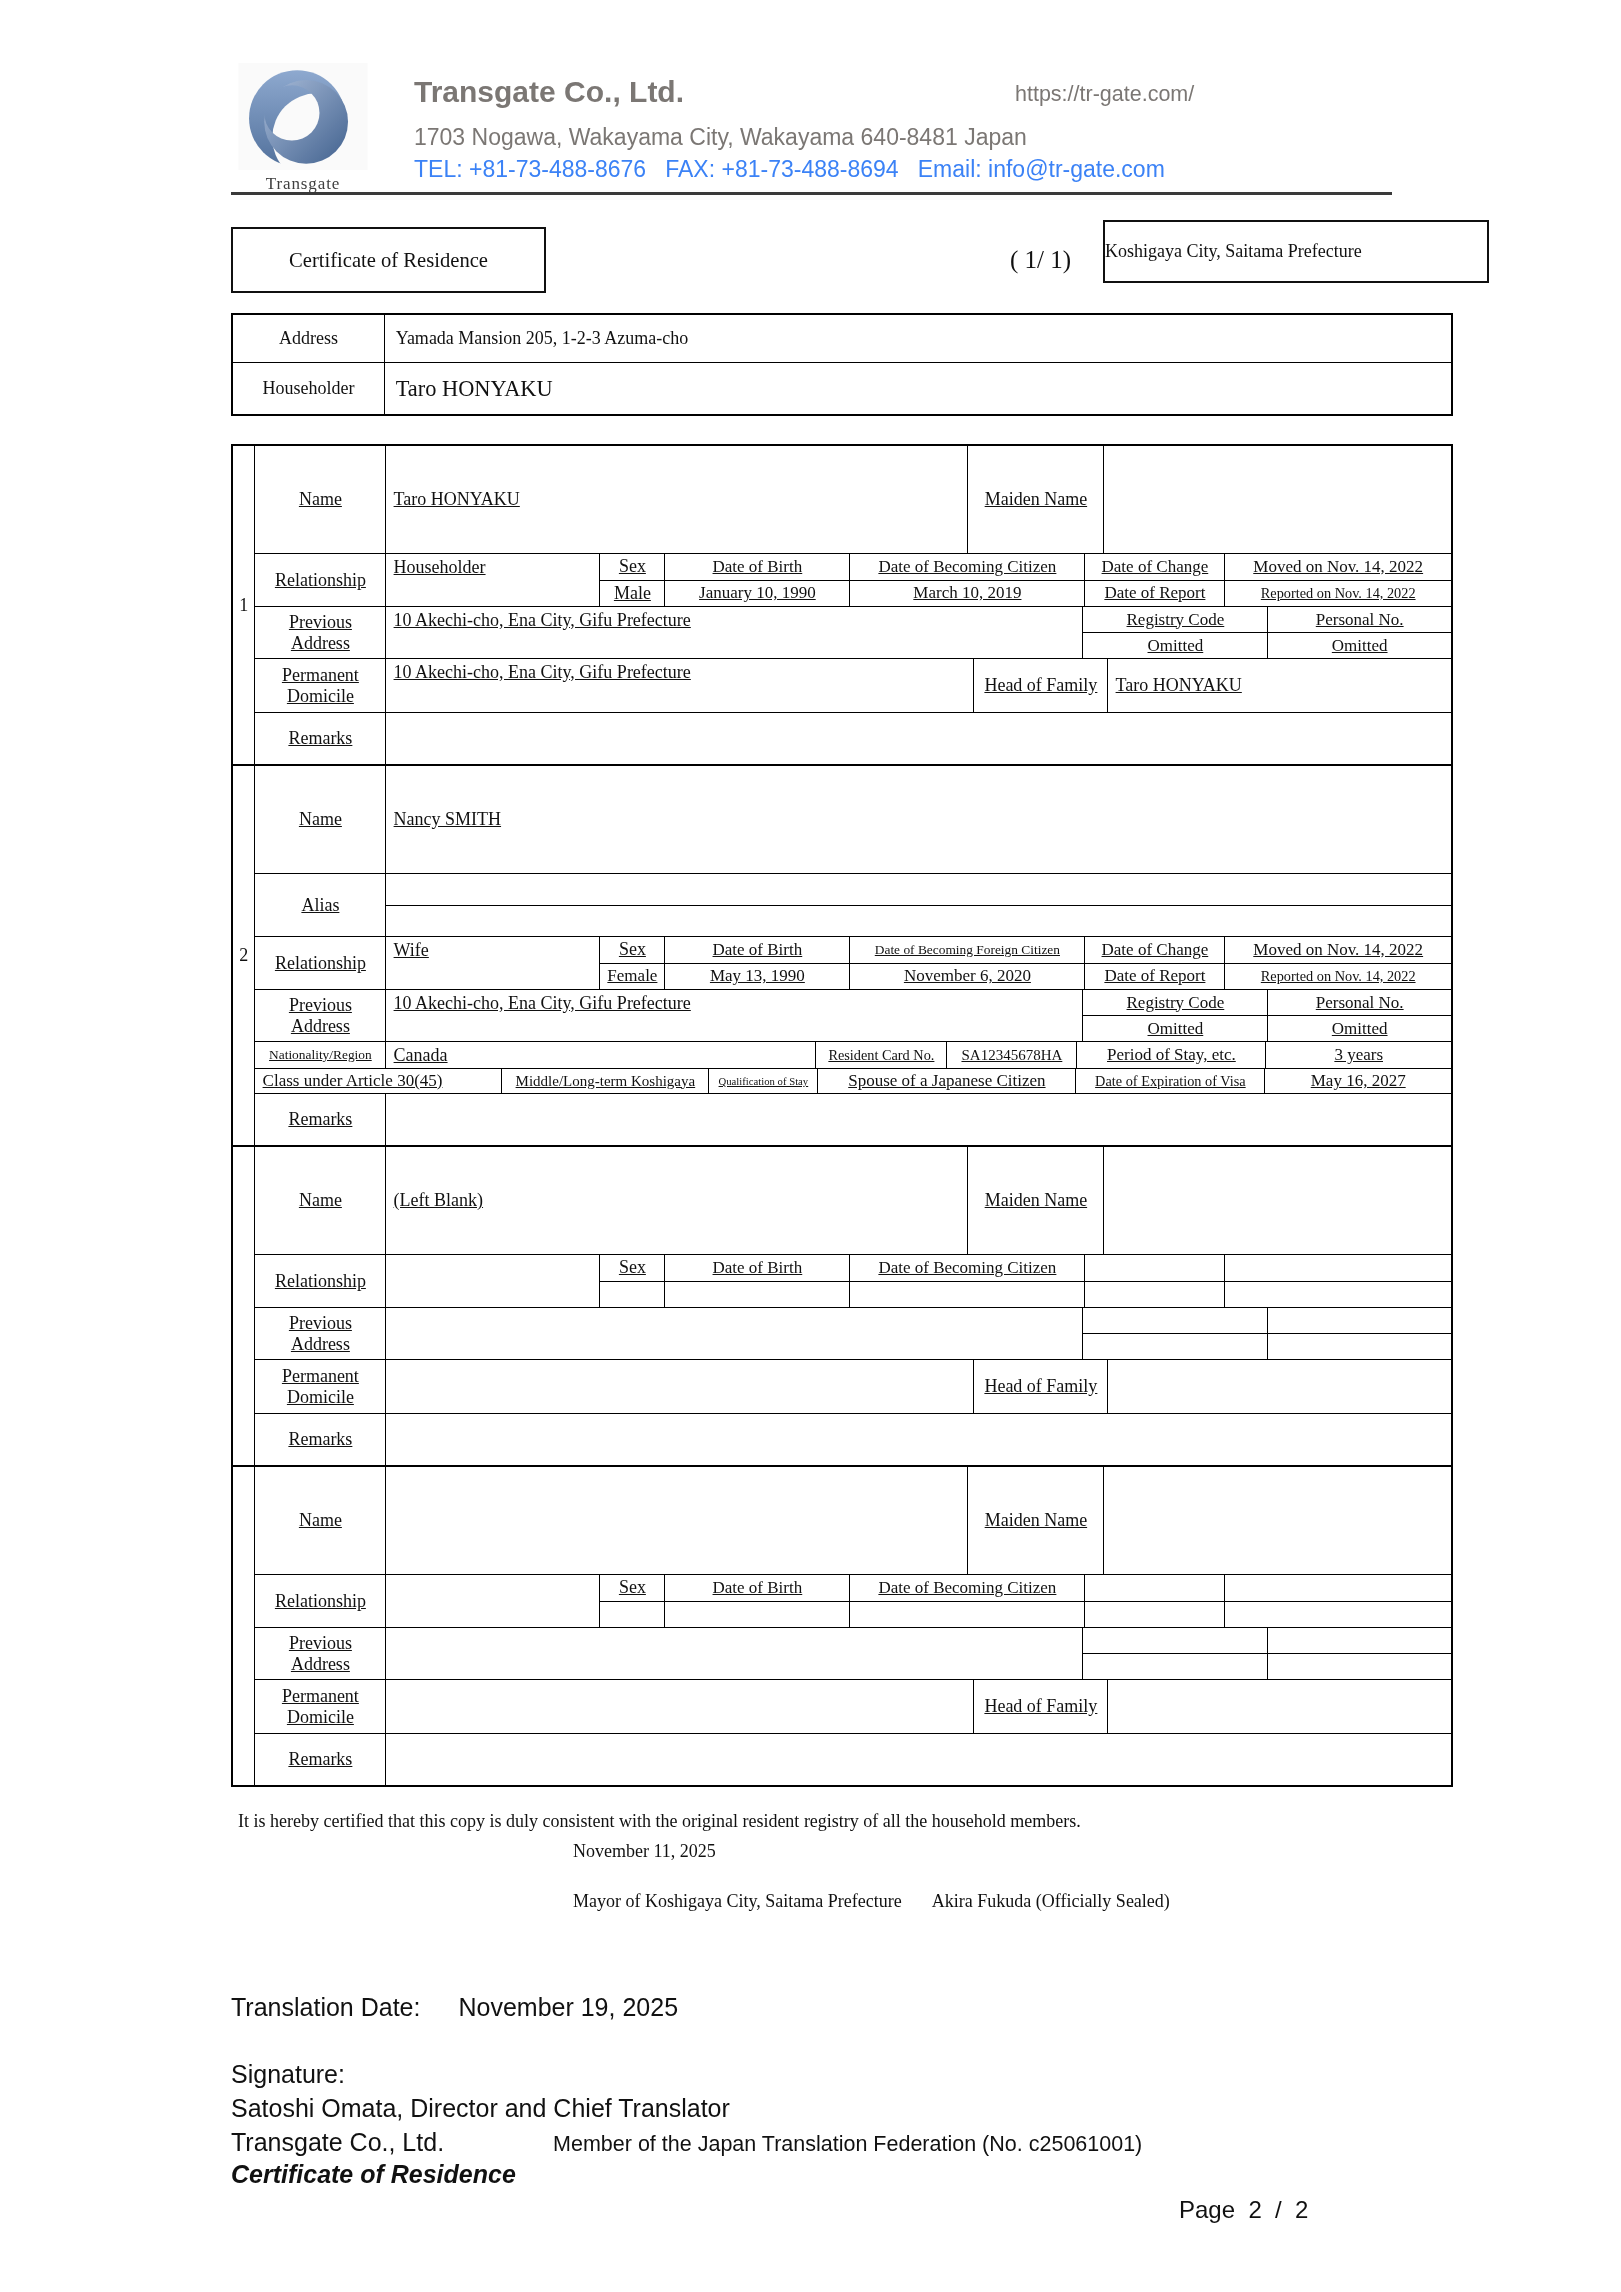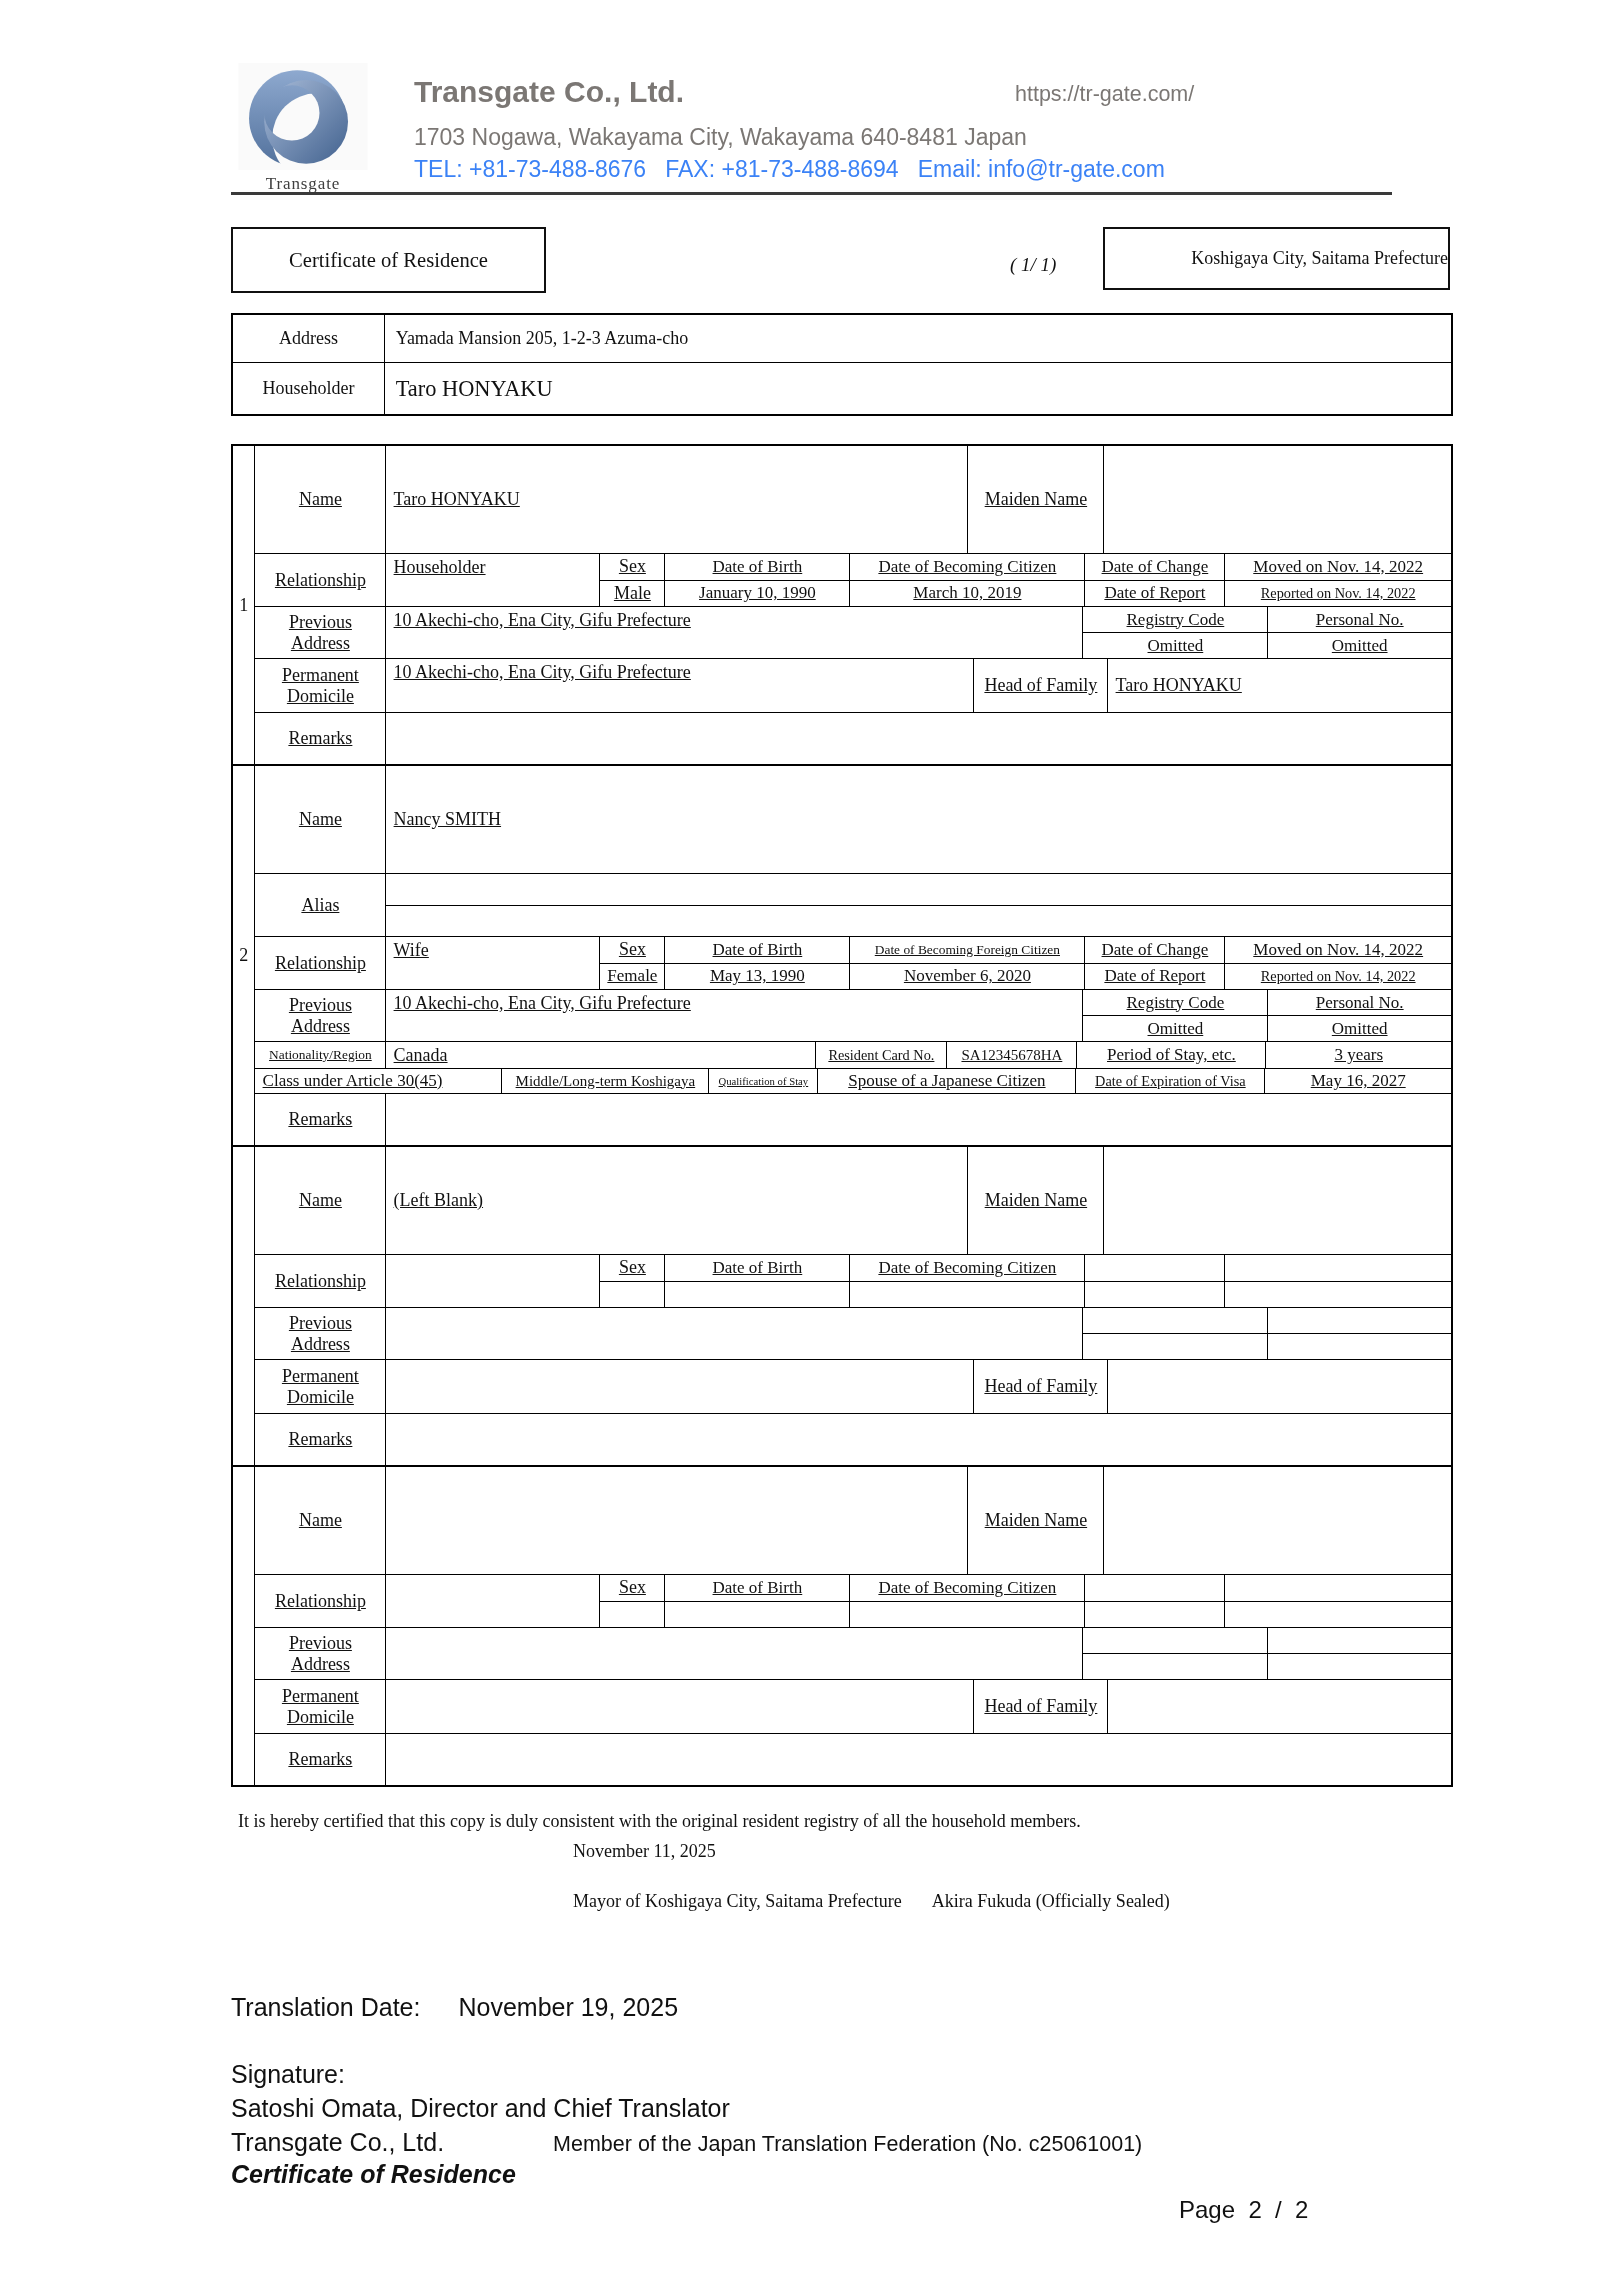--- a/index.html
+++ b/index.html
@@ -14,23 +14,23 @@
   .logo-caption{font-size:17px;color:#3f3f3f;margin-top:0px;letter-spacing:0.9px;}
   .company-title{left:414px;top:75px;font-size:30px;font-weight:bold;color:#7b7774;}
   .site-url{left:1015px;top:82px;font-size:21.5px;color:#7b7774;}
   .company-address{left:414px;top:124px;font-size:23px;color:#7b7774;}
   .company-contacts{left:414px;top:156px;font-size:23px;color:#3b82f6;}
   .header-rule{left:231px;top:192px;width:1161px;height:2.7px;background:#3a3a3a;}
 
   
   .title-box{left:231px;top:227px;width:315px;height:66px;border:2.7px solid #101010;
              display:flex;align-items:center;justify-content:center;font-size:20.6px;box-sizing:border-box;}
-  .page-indicator{left:1010px;top:254px;font-size:19px;font-style:italic;}
-  .city-box{left:1103px;top:227px;width:347px;height:63px;border:2.7px solid #101010;
-            display:flex;align-items:center;justify-content:flex-end;font-size:18px;box-sizing:border-box;}
+  .page-indicator{left:1010px;top:246px;font-size:25px;}
+  .city-box{left:1103px;top:220px;width:386px;height:63px;border:2.7px solid #101010;
+            display:flex;align-items:center;justify-content:flex-start;font-size:18px;box-sizing:border-box;}
 
   
   .addr-table{left:231px;top:313px;width:1222px;border:2.7px solid #000;box-sizing:border-box;}
   .addr-row{display:flex;box-sizing:border-box;}
   .addr-row-top{height:48px;border-bottom:1.8px solid #000;justify-content:space-between;}
   .addr-row-bot{height:51px;}
   .addr-lab{width:152px;display:flex;align-items:center;justify-content:center;
             font-size:18px;border-right:1.8px solid #000;box-sizing:border-box;}
   .addr-val{flex:1;display:flex;align-items:center;padding:0 10.7px;font-size:18px;}
   .big{font-size:22.4px;}

